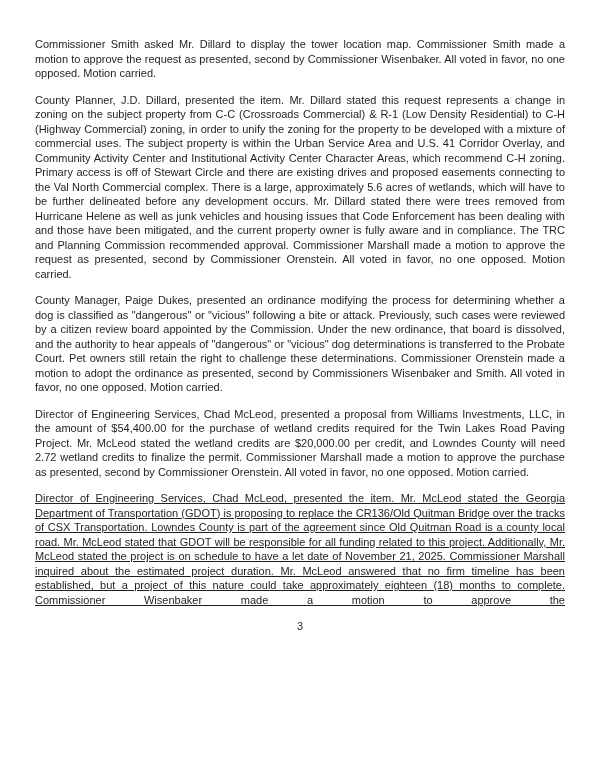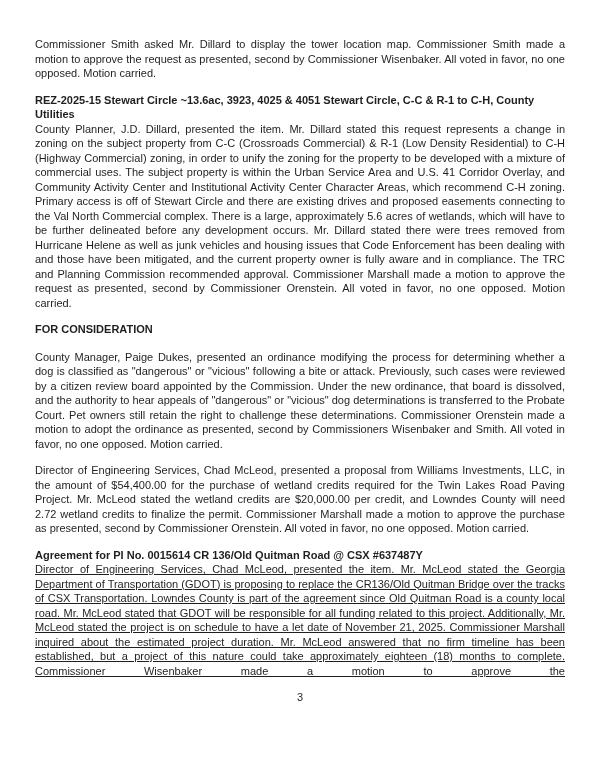--- a/index.html
+++ b/index.html
@@ -62,34 +62,31 @@
   }
 </style>
 </head>
 <body>
 
 <div class="page">
 
   <p class="para">Commissioner Smith asked Mr. Dillard to display the tower location map. Commissioner Smith made a motion to approve the request as presented, second by Commissioner Wisenbaker. All voted in favor, no one opposed. Motion carried.</p>
 
   <div class="item">
-    <h2 class="item-heading">REZ-2025-15 Stewart Circle ~13.6ac, 3923, 4025 &amp; 4051 Stewart Circle, C-C &amp; R-1 to C-H, County Utilities</h2>
     <p class="para" style="margin-bottom:0;">County Planner, J.D. Dillard, presented the item. Mr. Dillard stated this request represents a change in zoning on the subject property from C-C (Crossroads Commercial) &amp; R-1 (Low Density Residential) to C-H (Highway Commercial) zoning, in order to unify the zoning for the property to be developed with a mixture of commercial uses. The subject property is within the Urban Service Area and U.S. 41 Corridor Overlay, and Community Activity Center and Institutional Activity Center Character Areas, which recommend C-H zoning. Primary access is off of Stewart Circle and there are existing drives and proposed easements connecting to the Val North Commercial complex. There is a large, approximately 5.6 acres of wetlands, which will have to be further delineated before any development occurs. Mr. Dillard stated there were trees removed from Hurricane Helene as well as junk vehicles and housing issues that Code Enforcement has been dealing with and those have been mitigated, and the current property owner is fully aware and in compliance. The TRC and Planning Commission recommended approval. Commissioner Marshall made a motion to approve the request as presented, second by Commissioner Orenstein. All voted in favor, no one opposed. Motion carried.</p>
   </div>
 
-  <h1 class="section-heading">FOR CONSIDERATION</h1>
 
   <div class="item">
     <p class="para" style="margin-bottom:0;">County Manager, Paige Dukes, presented an ordinance modifying the process for determining whether a dog is classified as "dangerous" or "vicious" following a bite or attack. Previously, such cases were reviewed by a citizen review board appointed by the Commission. Under the new ordinance, that board is dissolved, and the authority to hear appeals of "dangerous" or "vicious" dog determinations is transferred to the Probate Court. Pet owners still retain the right to challenge these determinations. Commissioner Orenstein made a motion to adopt the ordinance as presented, second by Commissioners Wisenbaker and Smith. All voted in favor, no one opposed. Motion carried.</p>
   </div>
 
   <div class="item">
     <p class="para" style="margin-bottom:0;">Director of Engineering Services, Chad McLeod, presented a proposal from Williams Investments, LLC, in the amount of $54,400.00 for the purchase of wetland credits required for the Twin Lakes Road Paving Project. Mr. McLeod stated the wetland credits are $20,000.00 per credit, and Lowndes County will need 2.72 wetland credits to finalize the permit. Commissioner Marshall made a motion to approve the purchase as presented, second by Commissioner Orenstein. All voted in favor, no one opposed. Motion carried.</p>
   </div>
 
   <div class="item">
-    <h2 class="item-heading">Agreement for PI No. 0015614 CR 136/Old Quitman Road @ CSX #637487Y</h2>
     <p class="para justify-last" style="margin-bottom:0;">Director of Engineering Services, Chad McLeod, presented the item. Mr. McLeod stated the Georgia Department of Transportation (GDOT) is proposing to replace the CR136/Old Quitman Bridge over the tracks of CSX Transportation. Lowndes County is part of the agreement since Old Quitman Road is a county local road. Mr. McLeod stated that GDOT will be responsible for all funding related to this project. Additionally, Mr. McLeod stated the project is on schedule to have a let date of November 21, 2025. Commissioner Marshall inquired about the estimated project duration. Mr. McLeod answered that no firm timeline has been established, but a project of this nature could take approximately eighteen (18) months to complete. Commissioner Wisenbaker made a motion to approve the</p>
   </div>
 
   <div class="page-number">3</div>
 
 </div>
 
 </body></html>

